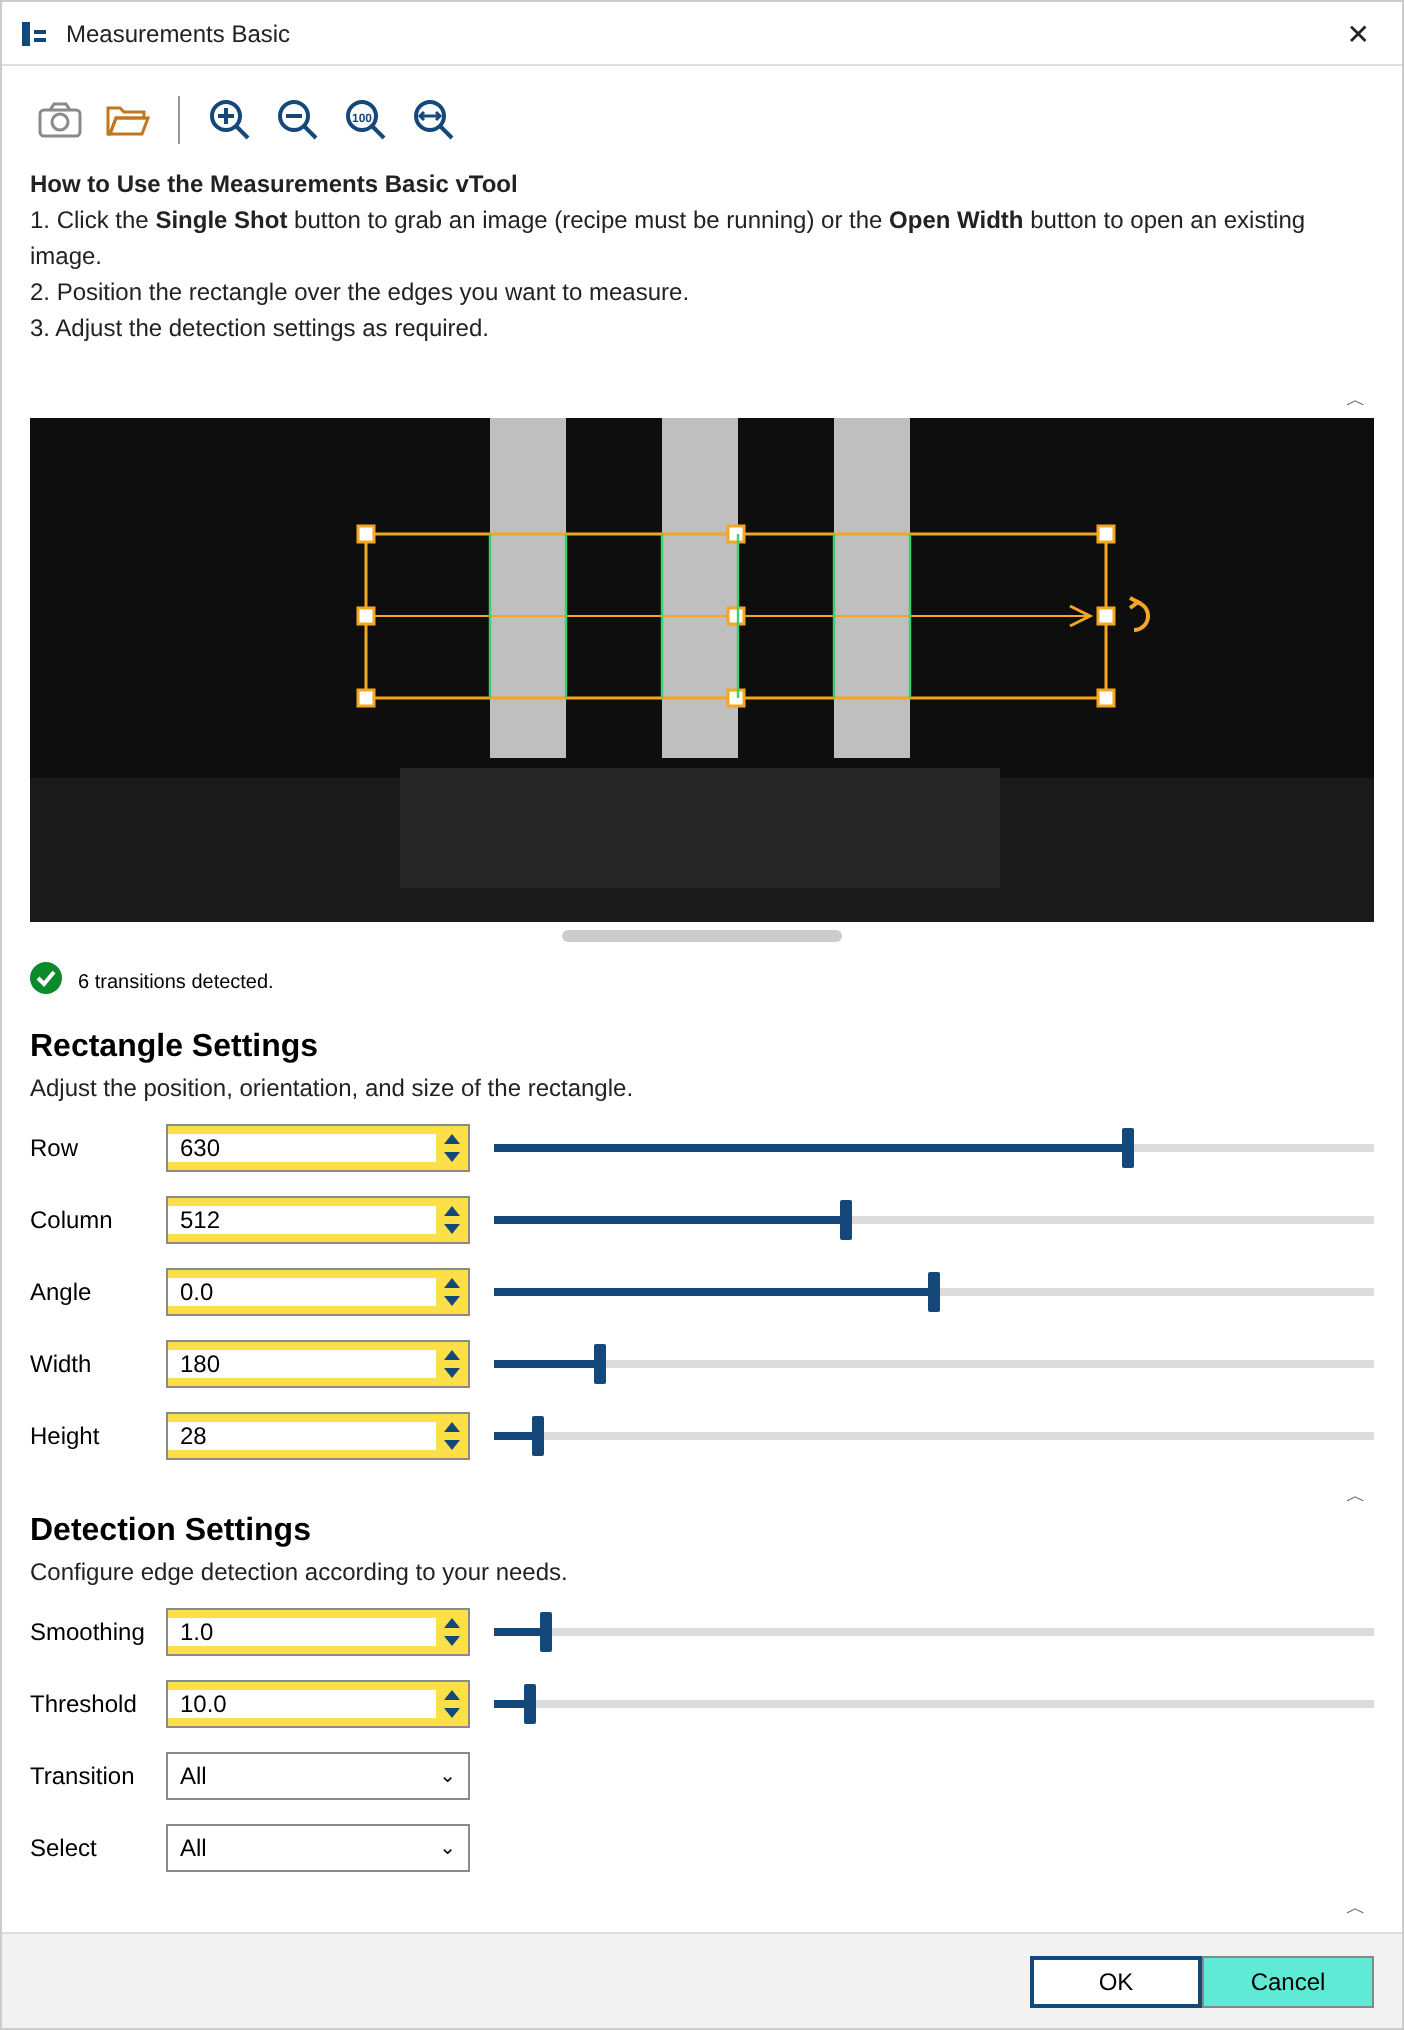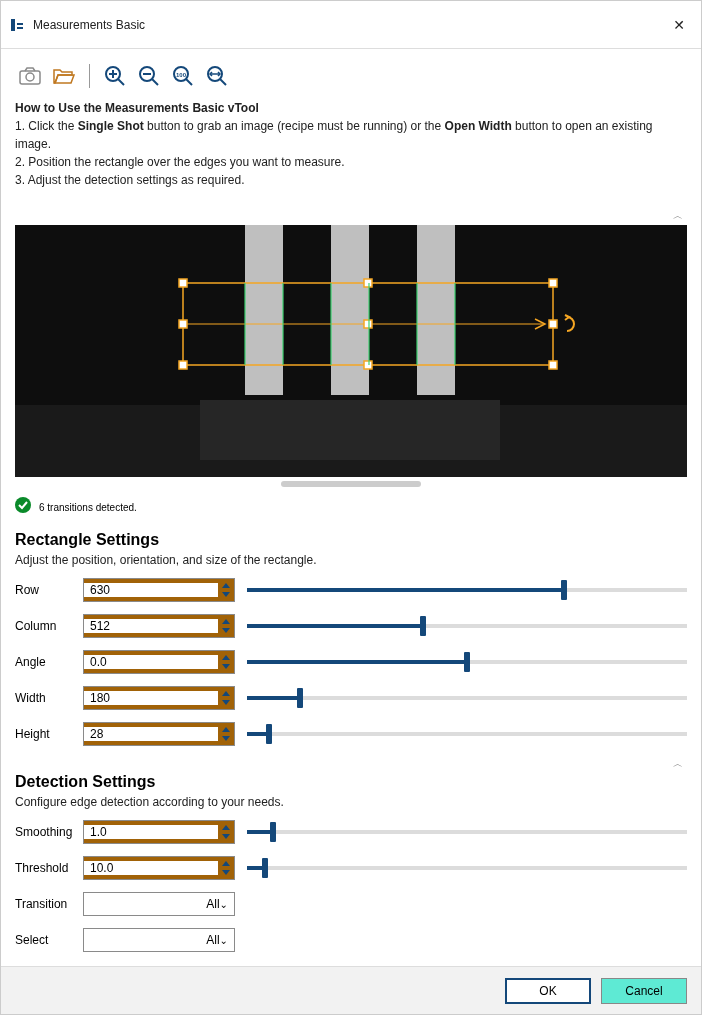--- a/index.html
+++ b/index.html
@@ -1,17 +1,17 @@
 <!DOCTYPE html>
 <html><head>
 <meta charset="utf-8">
 <style>
   * { box-sizing: border-box; margin: 0; padding: 0; font-family: "Segoe UI", Tahoma, sans-serif; }
   body { background: #fff; width: 702px; height: 1015px; overflow: hidden; position: relative; border: 1px solid #ccc; }
-  .titlebar { height: 48px; display: flex; align-items: center; padding: 0 8px; border-bottom: 1px solid #ddd; }
+  .titlebar { height: 32px; display: flex; align-items: center; padding: 0 8px; border-bottom: 1px solid #ddd; }
   .titlebar .app-icon { width: 16px; height: 16px; margin-right: 8px; }
   .titlebar .title { font-size: 12px; color: #222; flex: 1; }
   .titlebar .close-x { font-size: 14px; color: #222; padding: 4px 8px; cursor: pointer; }
 
   .content { padding: 12px 14px 0 14px; }
 
   .toolbar { display: flex; align-items: center; gap: 4px; margin-bottom: 8px; }
   .toolbar .tb-btn { width: 30px; height: 30px; display: flex; align-items: center; justify-content: center; cursor: pointer; border-radius: 2px; }
   .toolbar .sep { width: 1px; height: 24px; background: #999; margin: 0 6px; }
 
@@ -26,35 +26,35 @@
   .scroll-hint { height: 6px; background: #ccc; width: 140px; margin: 0 auto 8px auto; border-radius: 3px; }
 
   .status-row { display: flex; align-items: flex-end; gap: 8px; font-size: 10px; margin: 10px 0 18px 0; }
   .status-icon { width: 16px; height: 16px; }
 
   .section-title { font-size: 16px; font-weight: 600; margin-bottom: 4px; }
   .section-sub { font-size: 12px; color: #222; margin-bottom: 10px; }
 
   .field-row { display: flex; align-items: center; margin-bottom: 10px; height: 26px; }
   .field-row .label { width: 68px; font-size: 12px; }
-  .field-row .spin { width: 152px; height: 24px; border: 1px solid #8a8a8a; display: flex; align-items: center; background: #a16207; }
+  .field-row .spin { width: 152px; height: 24px; border: 1px solid #8a8a8a; display: flex; align-items: center; background: #fde047; }
   .field-row .spin input { border: none; outline: none; width: 100%; padding: 0 6px; font-size: 12px; }
   .field-row .spin .spin-btn { width: 18px; height: 22px; display: flex; align-items: center; justify-content: center; cursor: pointer; }
   .field-row .slider-wrap { flex: 1; margin-left: 12px; position: relative; height: 16px; }
   .slider-track { position: absolute; top: 6px; left: 0; right: 0; height: 4px; background: #dcdcdc; }
   .slider-fill { position: absolute; top: 6px; left: 0; height: 4px; background: #14487a; }
   .slider-thumb { position: absolute; top: -2px; width: 6px; height: 20px; background: #14487a; border-radius: 1px; cursor: pointer; }
 
-  .field-row .select { width: 152px; height: 24px; border: 1px solid #8a8a8a; display: flex; align-items: center; padding: 0 6px; font-size: 12px; background: #fff; justify-content: flex-end; cursor: pointer; }
+  .field-row .select { width: 152px; height: 24px; border: 1px solid #8a8a8a; display: flex; align-items: center; padding: 0 6px; font-size: 12px; background: #fff; justify-content: space-between; cursor: pointer; }
   .select .chev { font-size: 10px; }
 
   .help-row { display: flex; justify-content: center; margin-top: 8px; }
   .help-link { font-size: 12px; color: #0055aa; text-decoration: underline; cursor: pointer; }
 
-  .footer { position: absolute; left: 0; right: 0; bottom: 0; height: 48px; background: #f2f2f2; border-top: 1px solid #ddd; display: flex; justify-content: flex-end; align-items: center; padding: 0 14px; gap: 10px; }
+  .footer { position: absolute; left: 0; right: 0; bottom: 0; height: 48px; background: #f2f2f2; border-top: 1px solid #ddd; display: flex; justify-content: flex-end; align-items: center; padding: 0 14px; }
   .btn { width: 86px; height: 26px; font-size: 12px; border: 1px solid #888; background: #5eead4; cursor: pointer; }
   .btn.primary { border: 2px solid #14487a; background: #fff; }
 </style>
 </head>
 <body>
 
 <div class="titlebar">
   <svg class="app-icon" viewBox="0 0 16 16">
     <rect x="2" y="2" width="4" height="12" fill="#14487a"></rect>
     <rect x="8" y="6" width="6" height="2" fill="#14487a"></rect>

